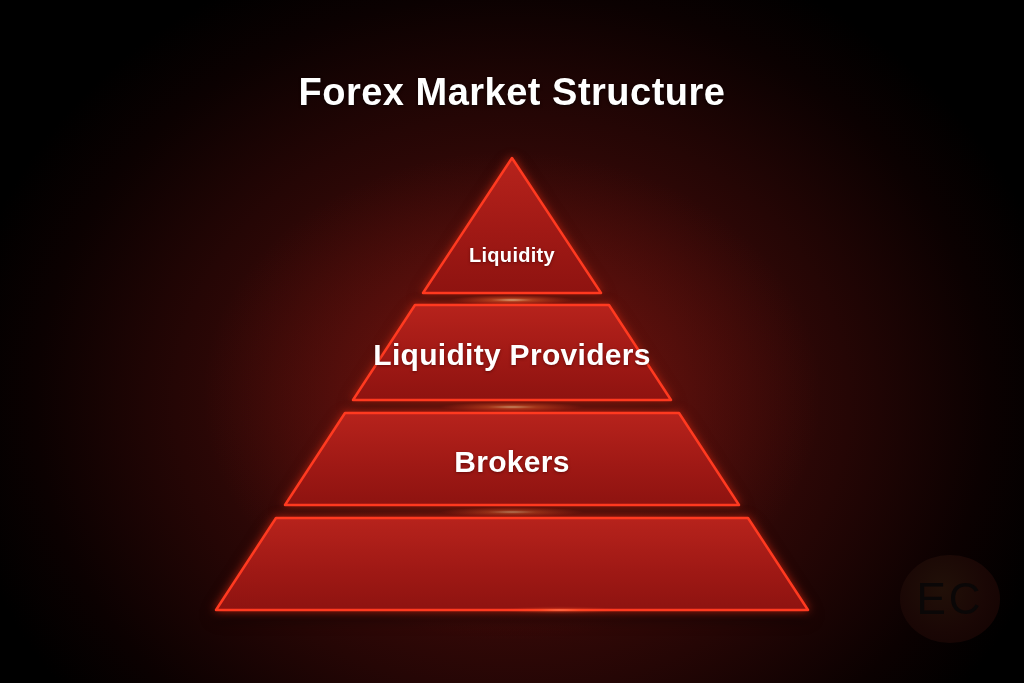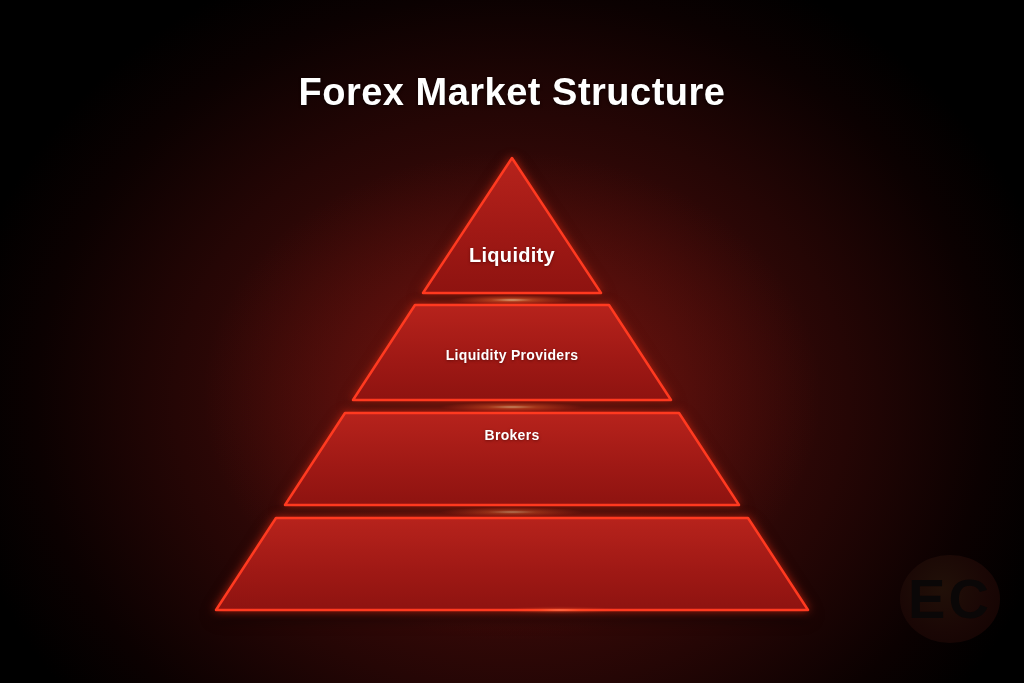--- a/index.html
+++ b/index.html
@@ -41,46 +41,46 @@
     stroke-width: 2.5;
     stroke-linejoin: round;
     filter: drop-shadow(0 0 5px rgba(255,48,22,0.65)) drop-shadow(0 6px 6px rgba(0,0,0,0.55));
   }
   .tier-label {
     position: absolute;
     left: 50%;
     transform: translateX(-50%);
     color: #ffffff;
     font-weight: 700;
-    font-size: 14px;
+    font-size: 30px;
     line-height: 26px;
     white-space: nowrap;
     letter-spacing: 0.3px;
     text-shadow: 0 1px 3px rgba(60,0,0,0.55);
   }
   .tier-label.l1 { top: 242px; font-size: 20px; }
   .tier-label.l2 { top: 342px; }
-  .tier-label.l3 { top: 422px; }
+  .tier-label.l3 { top: 449px; }
   .tier-label.l4 { top: 549px; }
   .watermark {
     position: absolute;
     left: 900px;
     top: 555px;
     width: 100px;
     height: 88px;
     border-radius: 50%;
     background: radial-gradient(circle at 42% 38%, #211008 0%, #1a0705 55%, #120302 100%);
     display: flex;
     align-items: center;
     justify-content: center;
   }
   .watermark span {
     color: #0a0707;
-    font-size: 56px;
-    font-weight: 700;
+    font-size: 44px;
+    font-weight: 400;
     letter-spacing: 3px;
     line-height: 1;
   }
 </style>
 </head>
 <body>
 
 <div class="stage">
 
   <div class="title">Forex Market Structure</div>

